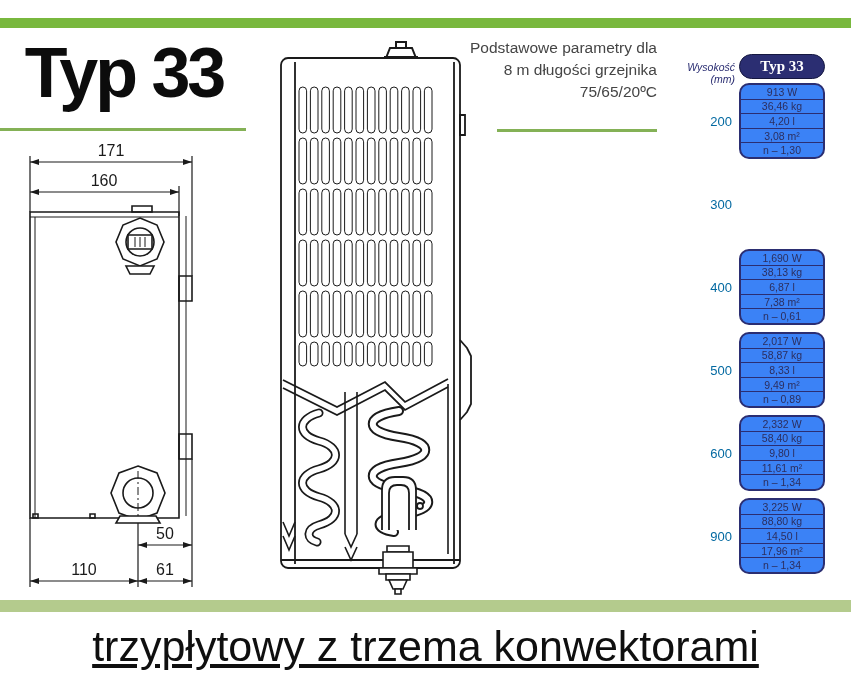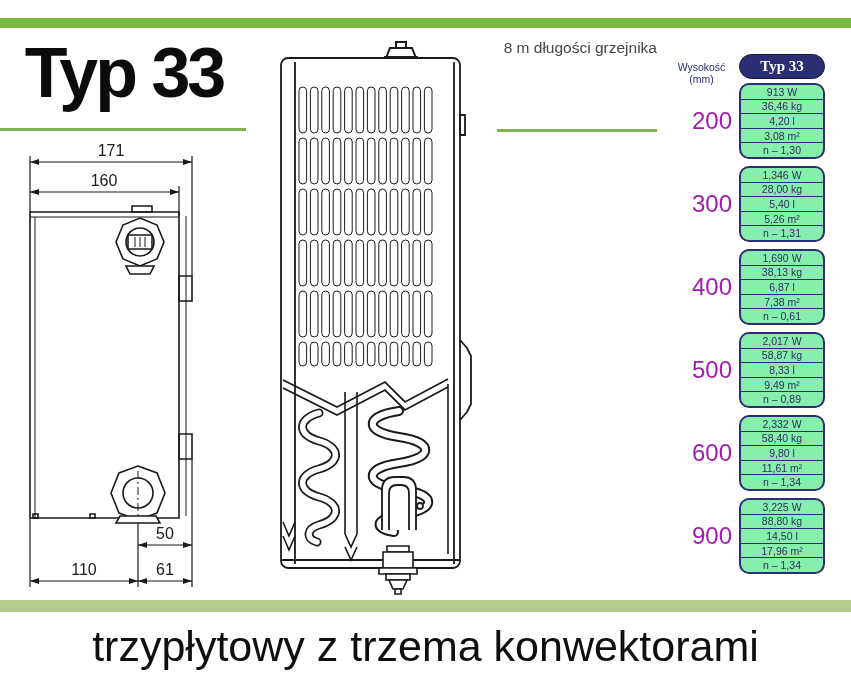--- a/index.html
+++ b/index.html
@@ -15,50 +15,50 @@
   #params-underline { left:497px; top:129px; width:160px; height:3px; background:#84b156; }
   #bottom-band { left:0; top:600px; width:851px; height:12px; background:#b4cb8d; }
 
   
   #title {
     left:0; top:33px; width:248px; text-align:center;
     font-size:70px; font-weight:bold; letter-spacing:-3px; color:#0c0c0c;
   }
   #caption {
     left:0; top:622px; width:851px; text-align:center;
-    font-size:43px; color:#0f0f0f; letter-spacing:0px;
+    font-size:43px; color:#0f0f0f; letter-spacing:0px;text-decoration:underline;
   }
 
   
   #params {
     left:360px; top:37px; width:297px; text-align:right;
     font-size:15.5px; line-height:22px; color:#454545;
   }
 
   
   #spec-table { left:668px; top:52px; width:183px; }
   .thead { position:relative; height:31px; }
   #height-header {
-    position:absolute; left:0; top:9px; width:67px; text-align:center;
-    font-size:10.5px; color:#2b2e72;
+    position:absolute; left:0; top:9px; width:67px; text-align:right;
+    font-size:10.5px; color:#2b2e72;font-style:italic;
   }
   #type-pill {
     position:absolute; left:71px; top:2px; width:86px; height:25px; box-sizing:border-box;
     background:#2b2e72; border:1px solid #151740; border-radius:13px;
     color:#ffffff; font-family:"Liberation Serif", serif; font-weight:bold;
     font-size:15px; text-align:center; line-height:23px;
   }
   .tgroup { position:relative; height:76px; margin-bottom:7px; }
   .theight {
     position:absolute; left:0; top:50%; transform:translateY(-50%);
-    width:64px; text-align:right; font-size:24px; color:#a21caf;
+    width:64px; text-align:right; font-size:13px; color:#0369a1;
   }
   .tcells {
     position:absolute; left:71px; top:0; width:86px; height:76px; box-sizing:border-box;
-    border:2px solid #2b2e72; border-radius:10px; background:#86efac;
+    border:2px solid #2b2e72; border-radius:10px; background:#3b82f6;
     overflow:hidden; display:flex; flex-direction:column;
   }
   .tcell {
     flex:1; display:flex; align-items:center; justify-content:center;
     font-size:10.5px; color:#2c2e5e; border-bottom:1px solid #2b2e72;
   }
   .tcell:last-child { border-bottom:none; }
 
   
   svg { overflow:visible; }
@@ -70,21 +70,23 @@
 </style>
 </head>
 <body>
 
 <div class="abs" id="top-bar"></div>
 
 <div class="abs" id="title">Typ 33</div>
 <div class="abs" id="title-underline"></div>
 
 <div class="abs" id="params">
+  <div>Podstawowe parametry dla</div>
   <div>8 m długości grzejnika</div>
+  <div>75/65/20ºC</div>
 </div>
 <div class="abs" id="params-underline"></div>
 
 <svg class="abs" id="left-drawing" style="left:8px; top:136px;" width="240" height="470" viewBox="0 0 240 470">
   <g class="ln" stroke-width="1.2">
 
     <line x1="22" y1="26" x2="184" y2="26"></line>
     <polygon points="22,26 31,23 31,29" fill="#1a1a1a" stroke="none"></polygon>
     <polygon points="184,26 175,23 175,29" fill="#1a1a1a" stroke="none"></polygon>
 
@@ -295,27 +297,20 @@
         <div class="tcells">
           <div class="tcell">913 W</div>
           <div class="tcell">36,46 kg</div>
           <div class="tcell">4,20 l</div>
           <div class="tcell">3,08 m²</div>
           <div class="tcell">n – 1,30</div>
         </div>
       </div>
       <div class="tgroup">
         <div class="theight">300</div>
-        <div class="tcells">
-          <div class="tcell">1,346 W</div>
-          <div class="tcell">28,00 kg</div>
-          <div class="tcell">5,40 l</div>
-          <div class="tcell">5,26 m²</div>
-          <div class="tcell">n – 1,31</div>
-        </div>
       </div>
       <div class="tgroup">
         <div class="theight">400</div>
         <div class="tcells">
           <div class="tcell">1,690 W</div>
           <div class="tcell">38,13 kg</div>
           <div class="tcell">6,87 l</div>
           <div class="tcell">7,38 m²</div>
           <div class="tcell">n – 0,61</div>
         </div>

